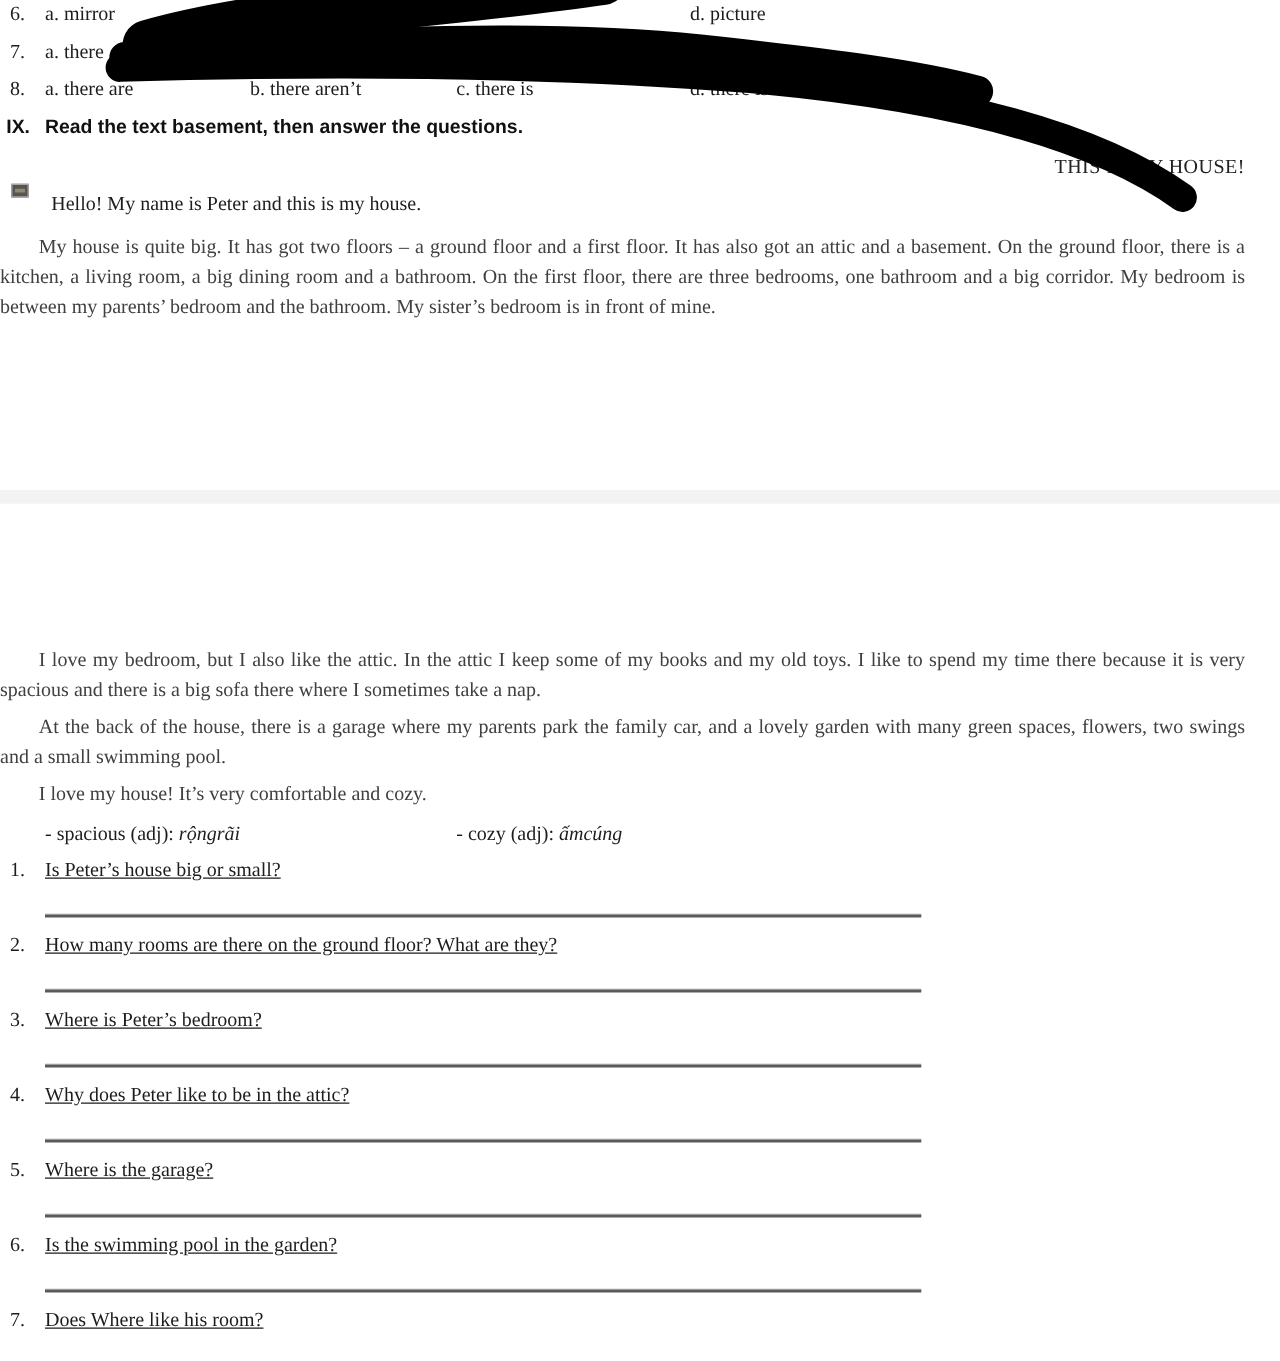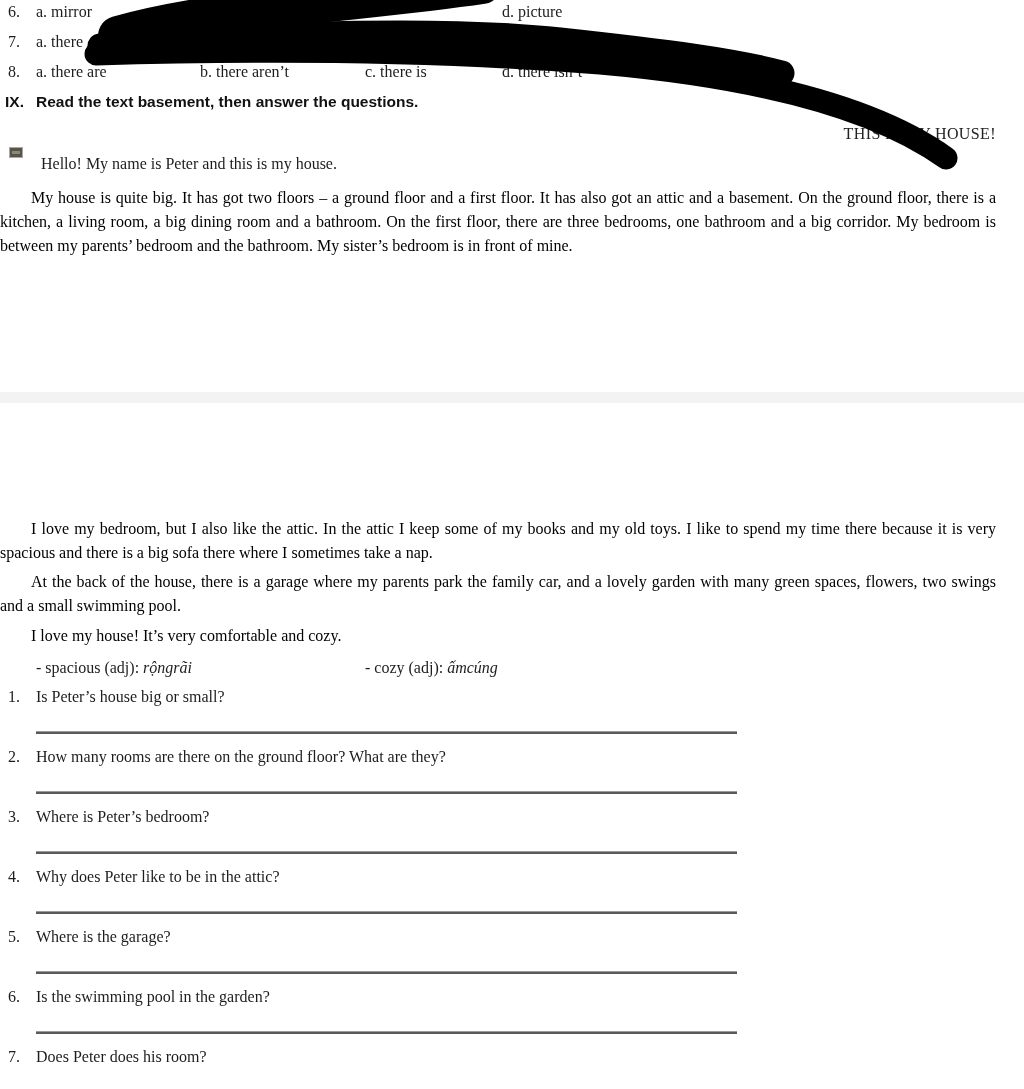--- a/index.html
+++ b/index.html
@@ -8,55 +8,55 @@
     font-family:"Liberation Serif","DejaVu Serif",serif;
     color:#1d1d1d;font-size:16px;
   }
   #page{position:relative;width:1024px;height:1089px;background:#fff;}
 
   
   .mc-section{padding-top:3px;}
   .mc-row{position:relative;height:30px;line-height:17px;}
   .mc-num{position:absolute;left:8px;}
   .mc-opt{position:absolute;white-space:nowrap;}
-  .col-a{left:36px;} .col-b{left:200px;} .col-c{left:365px;} .col-d{left:502px;}
+  .col-a{left:36px;} .col-b{left:200px;} .col-c{left:365px;} .col-d{left:552px;}
 
   
   .section-heading{
     position:relative;height:31px;line-height:18px;
     font-family:"Liberation Sans","DejaVu Sans",sans-serif;
     font-weight:bold;font-size:15.5px;color:#111;padding-left:44px;
   }
   .sh-num{position:absolute;left:5px;}
   .sh-text{position:absolute;left:36px;}
 
   
   .reading-title{
     margin:0 28px 0 0;text-align:right;line-height:20px;
     letter-spacing:.4px;color:#222;
   }
   .intro-row{margin-top:10px;line-height:20px;padding-left:41px;}
-  .para{margin:0 28px 0 0;line-height:24px;text-align:justify;text-indent:31px;color:#000000;}
+  .para{margin:0 28px 0 0;line-height:24px;text-align:justify;text-indent:31px;color:#404040;}
   .p1{margin-top:12px;}
   .image-gap{position:relative;height:259px;}
   .gray-band{position:absolute;left:0;right:0;top:134px;height:11px;background:#f3f3f3;}
   .p3{margin-top:5px;} .p4{margin-top:6px;}
 
   .vocab{position:relative;margin-top:8px;height:24px;line-height:24px;}
   .vocab-item{white-space:nowrap;}
   .vocab-1{position:absolute;left:36px;}
   .vocab-2{position:absolute;left:365px;}
   .vocab-word{font-style:italic;}
 
   
   .questions{margin-top:7px;}
   .q-block{height:60px;}
   .q-row{position:relative;line-height:20px;height:20px;}
   .q-num{position:absolute;left:8px;}
-  .q-text{position:absolute;left:36px;white-space:nowrap;}
+  .q-text{position:absolute;left:36px;white-space:nowrap;text-decoration:underline;}
   .answer-line{
     margin:25px 0 0 36px;width:701px;height:0;
     border-bottom:2px solid #5a5a5a;
     box-shadow:0 -1px 0 #9a9a9a;
   }
 
   
   .doc-icon{
     position:absolute;left:9px;top:147px;width:14px;height:11px;
     background:#57544a;border:1px solid #a9a9a9;box-sizing:border-box;
@@ -159,21 +159,21 @@
     <div class="q-block">
       <div class="q-row">
         <span class="q-num">6.</span>
         <span class="q-text">Is the swimming pool in the garden?</span>
       </div>
       <div class="answer-line"></div>
     </div>
     <div class="q-block">
       <div class="q-row">
         <span class="q-num">7.</span>
-        <span class="q-text">Does Peter does his room?</span>
+        <span class="q-text">Does Where like his room?</span>
       </div>
     </div>
   </div>
 
   <svg class="scribble" viewBox="0 0 1024 210" xmlns="http://www.w3.org/2000/svg" aria-hidden="true">
     <g stroke="#000" fill="none" stroke-linecap="round">
       <path d="M 482 -16 C 360 2 215 8 118 36" stroke-width="40"></path>
       <path d="M 100 46 C 280 32 450 28 560 40 C 670 52 732 60 782 73" stroke-width="25"></path>
       <path d="M 96 54 C 300 48 460 52 600 63 C 770 78 882 112 946 158" stroke-width="23"></path>
     </g>

